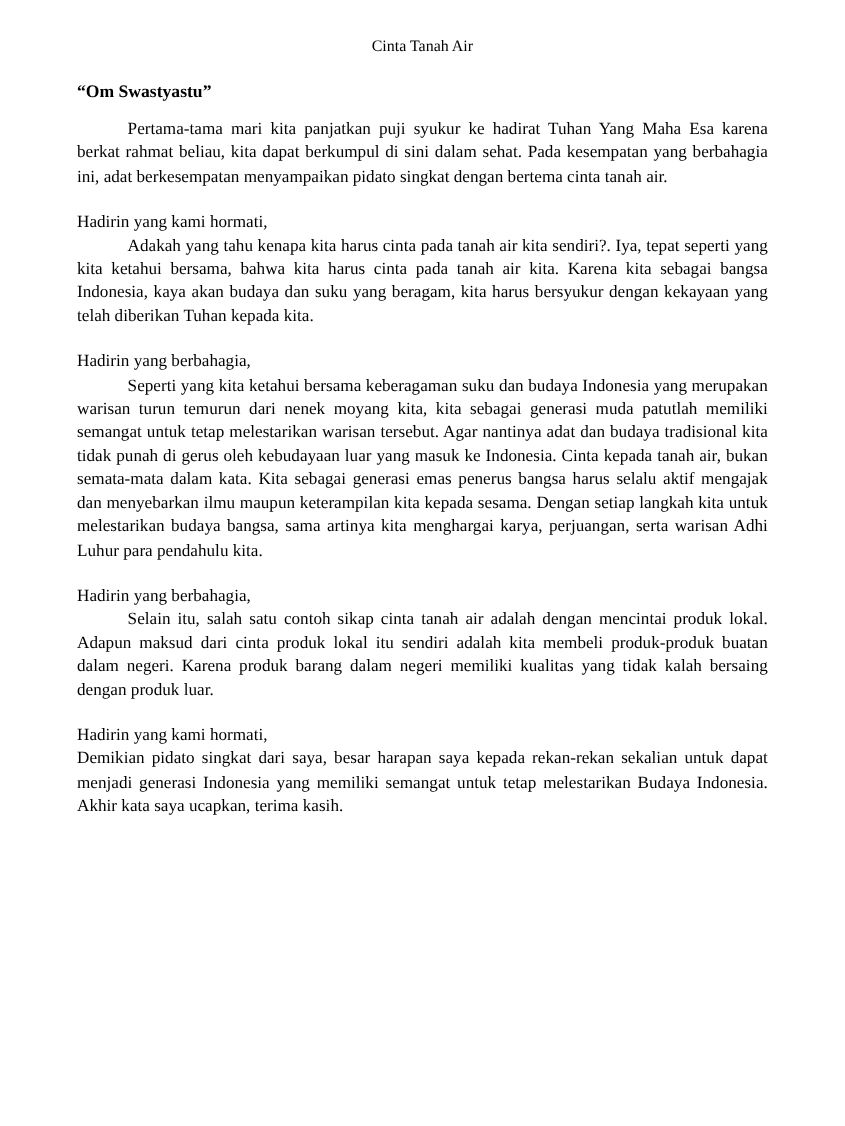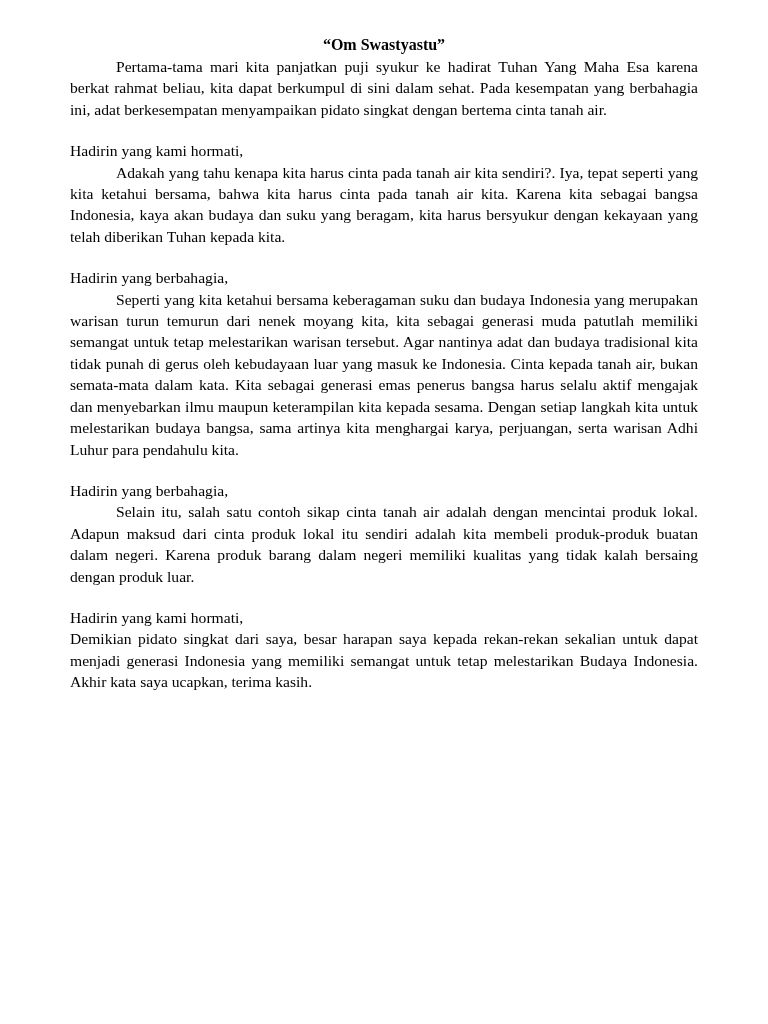--- a/index.html
+++ b/index.html
@@ -38,23 +38,23 @@
     font-size: 16.5px;
     line-height: 23.5px;
     text-align: left;
     margin: 0;
   }
 
   
   .greeting {
     font-size: 16px;
     line-height: 23px;
-    text-align: center;
+    text-align: left;
     font-weight: bold;
-    margin: 1px 0 0 0;
+    margin: 1px 0 12px 0;
   }
 
   
   .para {
     font-size: 15.6px;
     line-height: 21.4px;
     text-align: justify;
     text-justify: inter-word;
     margin: 0;
     hyphens: none;
@@ -77,20 +77,21 @@
     margin: 0;
     letter-spacing: 0.2px;
   }
 </style>
 </head>
 <body>
 
 <div class="page">
   <div class="content">
 
+    <div class="doc-title">Cinta Tanah Air</div>
 
 
 
     <div class="greeting">“Om Swastyastu”</div>
 
     <div class="para indent">Pertama-tama mari kita panjatkan puji syukur  ke hadirat Tuhan Yang Maha Esa karena berkat rahmat beliau, kita dapat berkumpul di sini dalam sehat. Pada kesempatan yang berbahagia ini, adat berkesempatan menyampaikan pidato singkat dengan bertema cinta tanah air.</div>
 
     <div class="gap-md"></div>
 
     <div class="para noindent">Hadirin yang kami hormati,</div>

